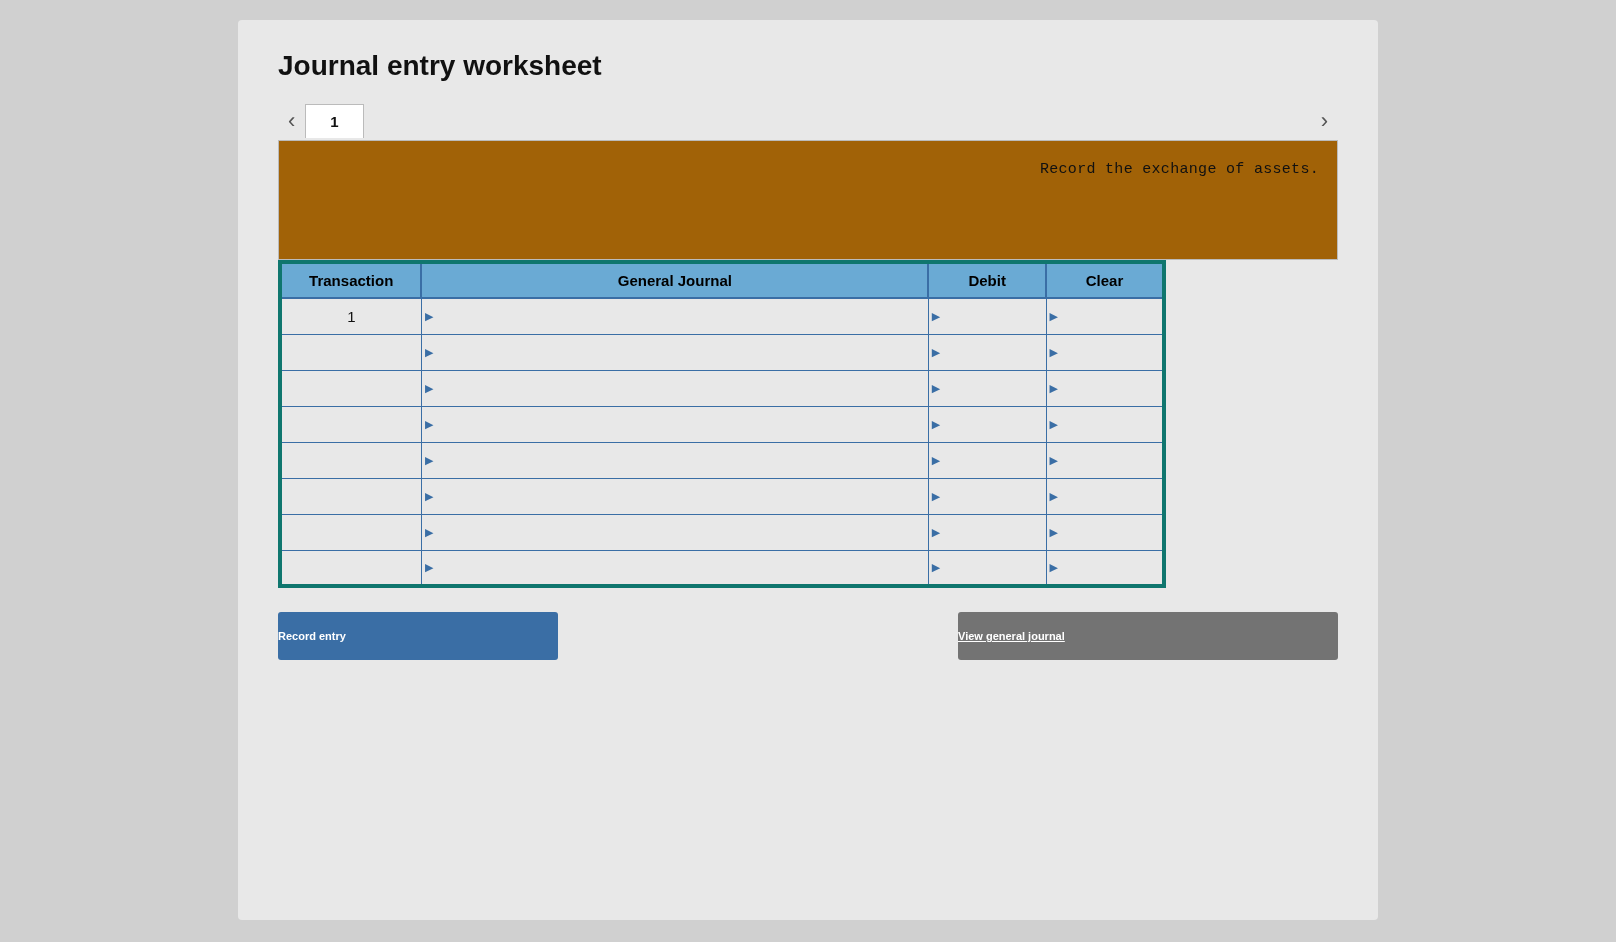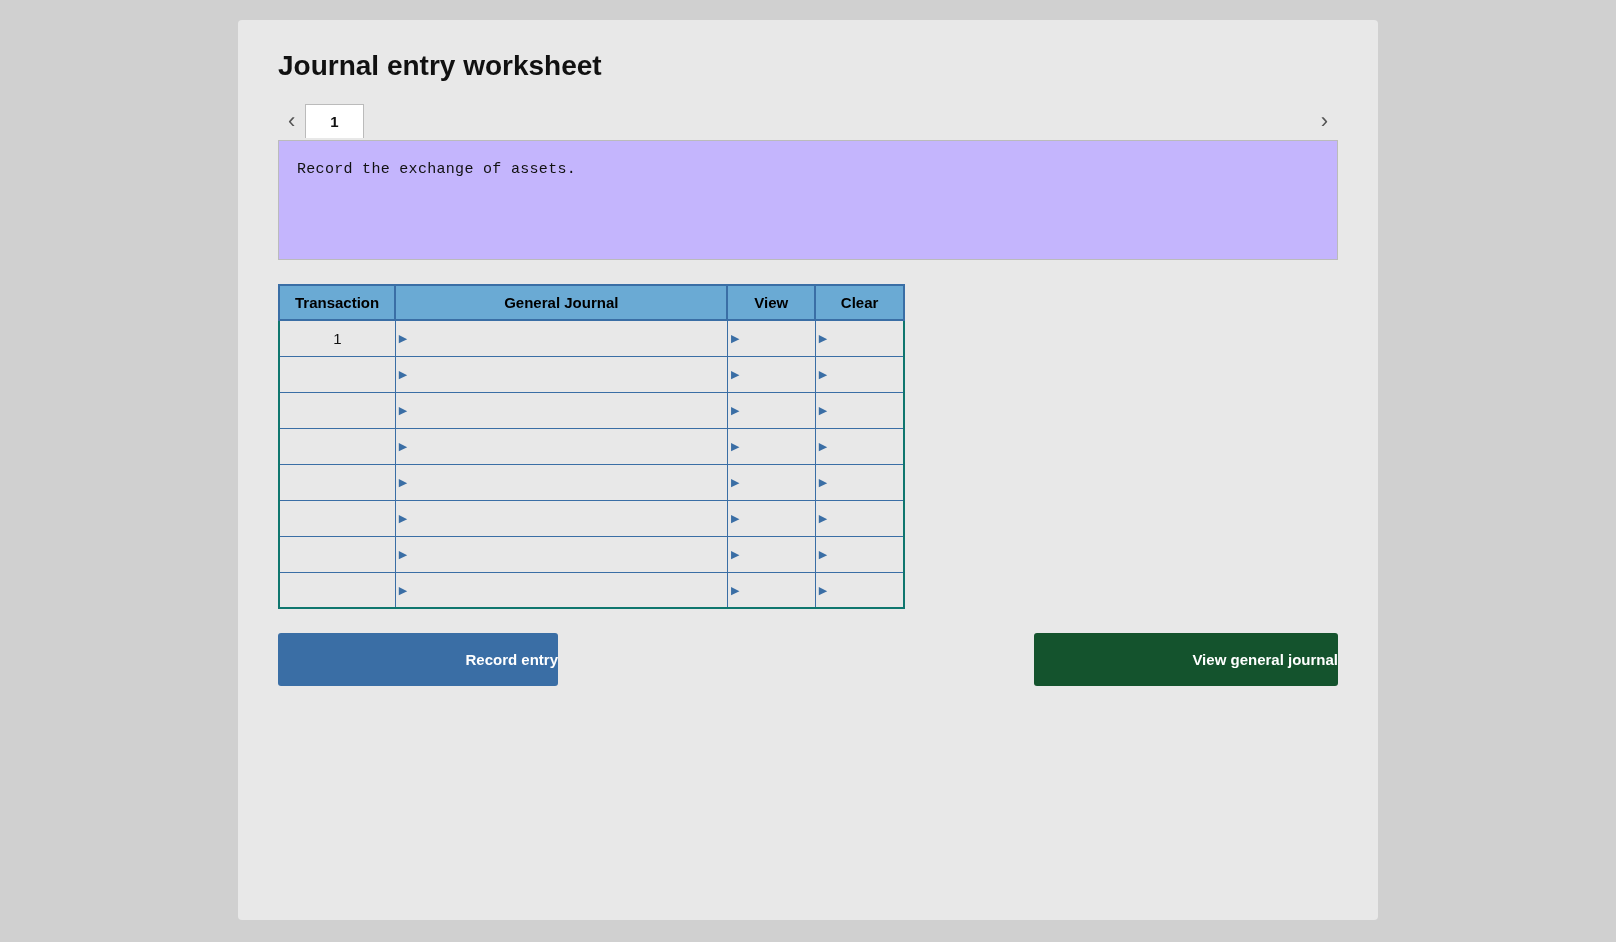--- a/index.html
+++ b/index.html
@@ -56,45 +56,46 @@
       padding: 8px 24px;
       font-size: 15px;
       font-weight: bold;
       color: #111;
       cursor: pointer;
       min-width: 50px;
       text-align: center;
     }
 
     .tab-content-area {
-      background: #c4b5fd;
+      background: #a16207;
       border: 1px solid #bbb;
       padding: 20px 18px;
-      margin-bottom: 24px;
+      margin-bottom: 0;
       min-height: 120px;
+      text-align: right;
     }
 
     .tab-description {
       font-size: 15px;
       color: #111;
       font-family: 'Courier New', monospace;
       letter-spacing: 0.02em;
     }
 
     .note-text {
       color: #cc0000;
       font-size: 14px;
       margin-bottom: 12px;
       font-family: 'Courier New', monospace;
     }
 
     .journal-table {
-      width: 627px;
+      width: 888px;
       border-collapse: collapse;
-      border: 2px solid #0f766e;
+      border: 4px solid #0f766e;
     }
 
     .journal-table thead tr th {
       background: #6aaad4;
       color: #000;
       font-weight: bold;
       font-size: 15px;
       padding: 8px 10px;
       border: 2px solid #3a6ea5;
       text-align: center;
@@ -150,40 +151,41 @@
       gap: 0;
       margin-top: 24px;
       align-items: center;
     }
 
     .btn {
       background: #3a6ea5;
       color: #fff;
       border: none;
       padding: 18px 0;
-      font-size: 15px;
+      font-size: 11px;
       font-weight: bold;
       cursor: pointer;
-      text-align: right;
+      text-align: left;
       border-radius: 3px;
     }
 
     .btn-record {
       width: 280px;
       margin-right: 16px;
     }
 
     .btn-clear {
       width: 280px;
     }
 
     .btn-view {
-      width: 304px;
+      width: 380px;
       margin-left: auto;
-      background: #14532d;
+      background: #737373;
+      text-decoration: underline;
     }
 
     .right-arrow-nav {
       margin-left: auto;
     }
   </style>
 </head>
 <body>
 
 <div class="container">
@@ -198,21 +200,21 @@
   <div class="tab-content-area">
     <p class="tab-description">Record the exchange of assets.</p>
   </div>
 
 
   <table class="journal-table">
     <thead>
       <tr>
         <th>Transaction</th>
         <th>General Journal</th>
-        <th>View</th>
+        <th>Debit</th>
         <th>Clear</th>
       </tr>
     </thead>
     <tbody id="table-body">
     <tr>
           <td class="transaction-col">1</td>
           <td class="general-journal-col" style="position: relative;"><span class="cell-arrow">▶</span><input type="text" class="cell-input" style=""></td>
           <td class="debit-col" style="position: relative;"><span class="cell-arrow">▶</span><input type="text" class="cell-input" style=""></td>
           <td class="credit-col" style="position: relative;"><span class="cell-arrow">▶</span><input type="text" class="cell-input" style=""></td>
         </tr>

